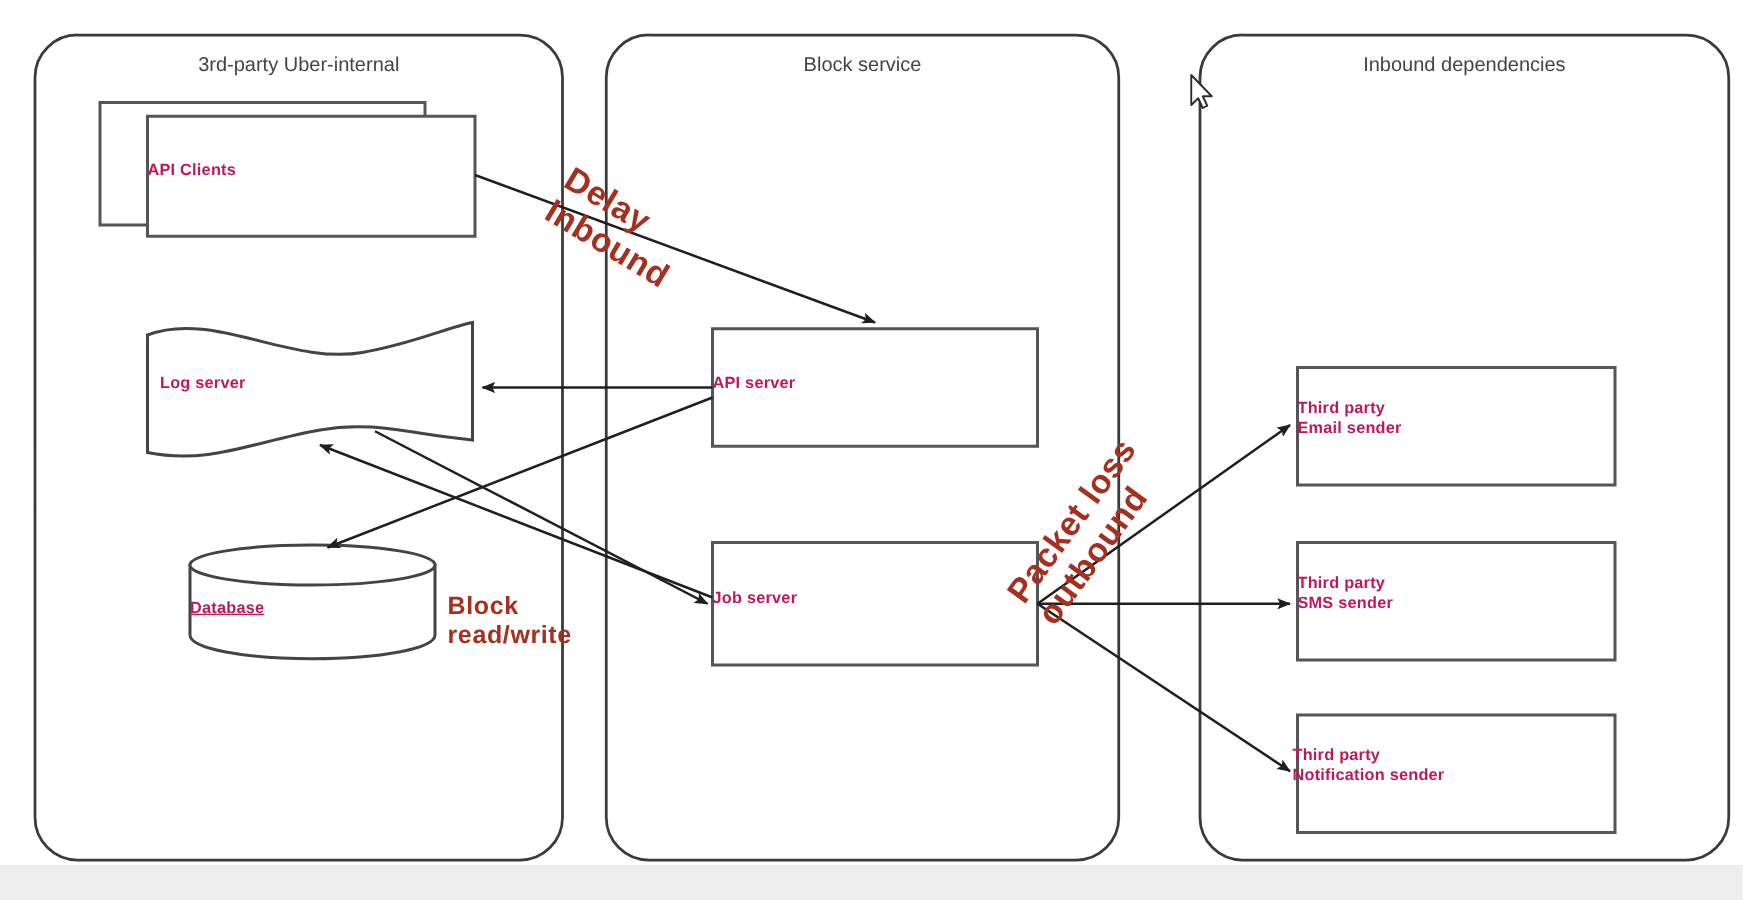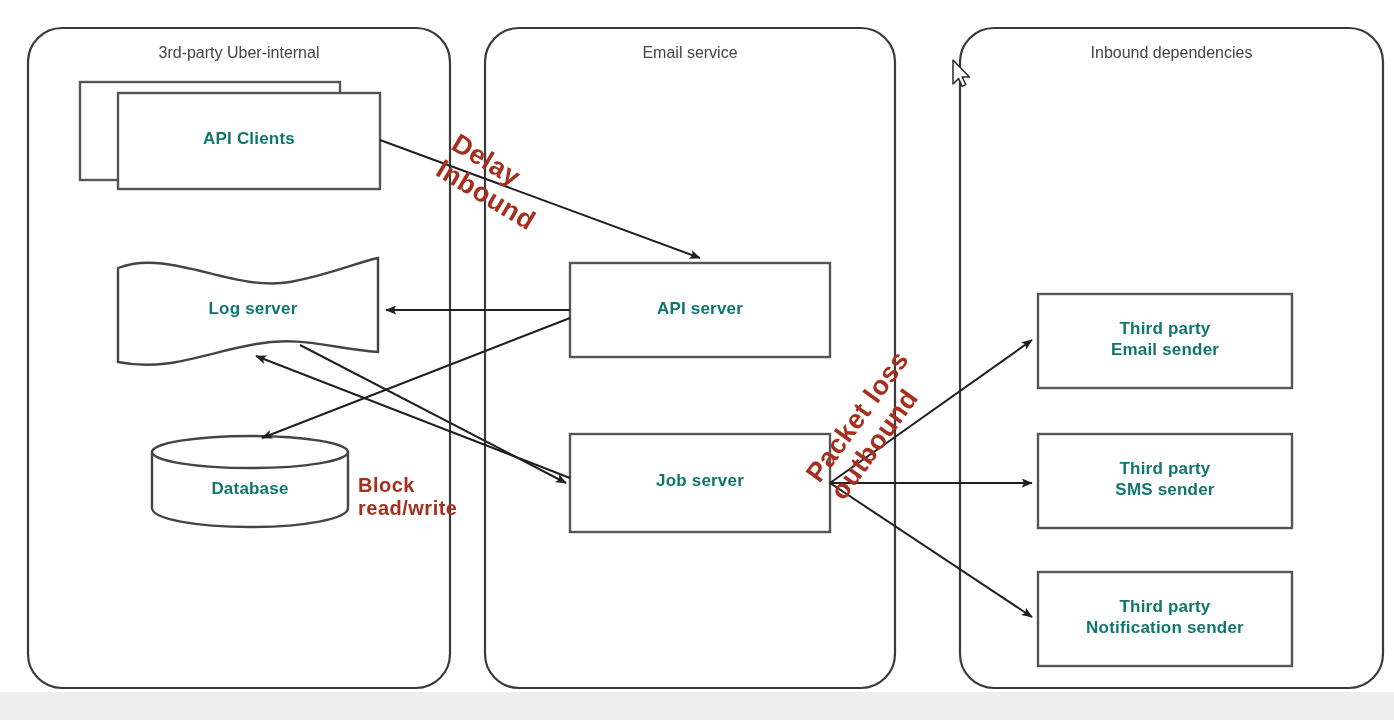--- a/index.html
+++ b/index.html
@@ -12,24 +12,23 @@
     position:relative;
   }
   #stage{position:absolute;left:0;top:0;width:1198px;height:720px;}
   #stage svg{position:absolute;left:0;top:0;}
   .bottom-strip{
     position:absolute;left:0;top:692px;width:1394px;height:28px;
     background:#eeeeee;
   }
   .node-label{
     position:absolute;
-    color:#0f766e;
-    font-size:17px;
+    color:#be185d;
+    font-size:13px;
     font-weight:600;
-    text-align:center;
     line-height:1.25;
     letter-spacing:.2px;
     white-space:pre-line;
     pointer-events:none;
   }
   .panel-title{
     position:absolute;
     color:#444444;
     font-size:16px;
     font-weight:500;
@@ -100,31 +99,31 @@
 
     <g transform="translate(953,60)">
       <path d="M0,0 L0,24 L5.6,18.6 L9.2,26.4 L12.8,24.6 L9.2,17 L16.4,17 Z" fill="#ffffff" stroke="#2b2b2b" stroke-width="1.5" stroke-linejoin="round"></path>
     </g>
   </svg>
 
   <div style="position:absolute;left:28px;top:44px;width:422px;">
     <div class="panel-title">3rd-party Uber-internal</div>
   </div>
   <div style="position:absolute;left:485px;top:44px;width:410px;">
-    <div class="panel-title">Email service</div>
+    <div class="panel-title">Block service</div>
   </div>
   <div style="position:absolute;left:960px;top:44px;width:423px;">
     <div class="panel-title">Inbound dependencies</div>
   </div>
 
   <div class="node-label" style="left:118px;top:128px;width:262px;">API Clients</div>
 
   <div class="node-label" style="left:128px;top:298px;width:250px;">Log server</div>
 
-  <div class="node-label" style="left:152px;top:478px;width:196px;">Database</div>
+  <div class="node-label" style="left:152px;top:478px;width:196px;text-decoration:underline;">Database</div>
 
   <div class="node-label" style="left:570px;top:470px;width:260px;">Job server</div>
 
   <div class="node-label" style="left:570px;top:298px;width:260px;">API server</div>
 
   <div class="node-label" style="left:1038px;top:318px;width:254px;">Third party
 Email sender</div>
 
   <div class="node-label" style="left:1038px;top:458px;width:254px;">Third party
 SMS sender</div>

